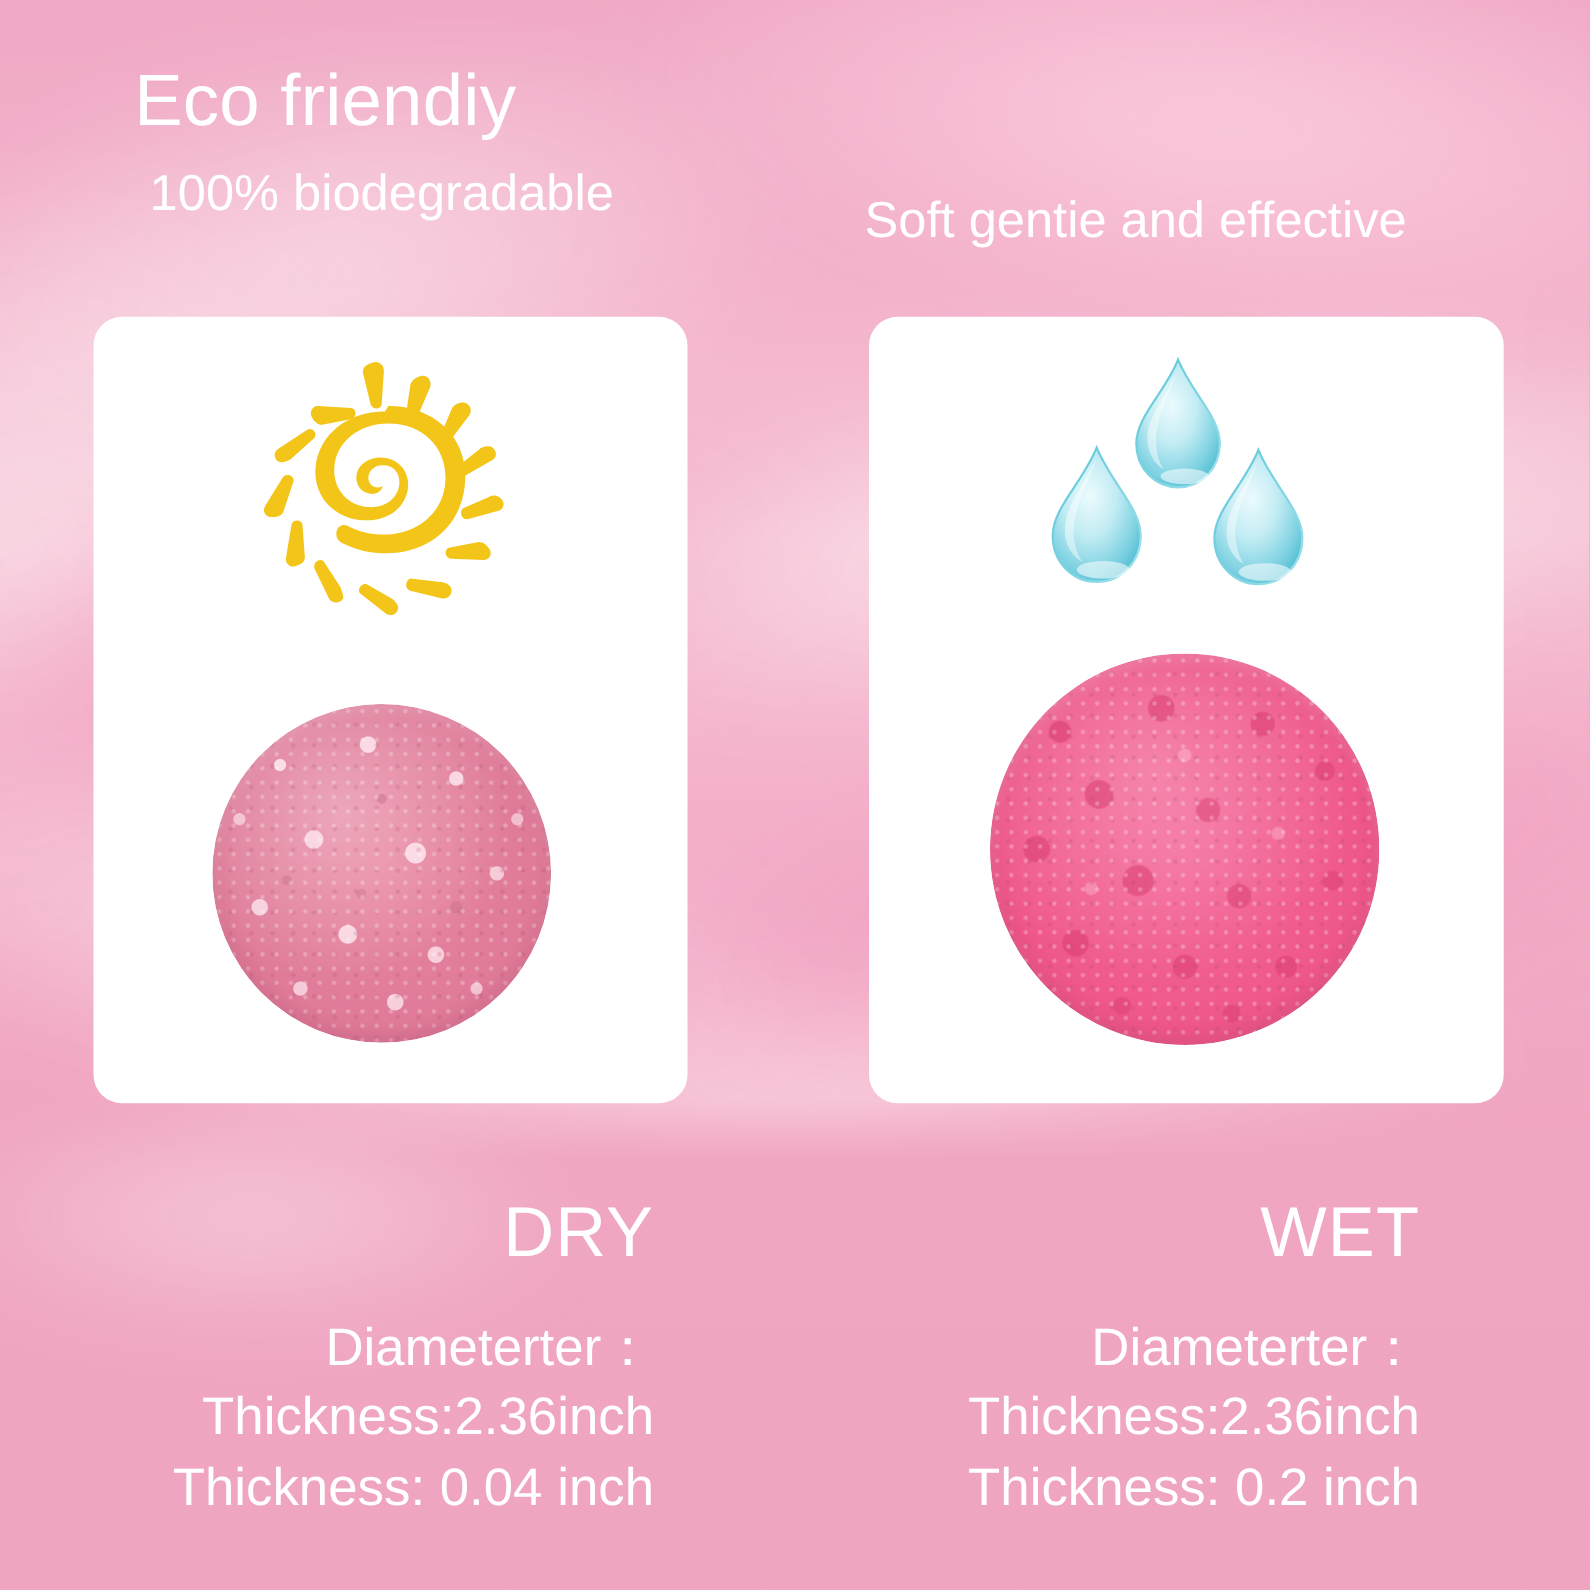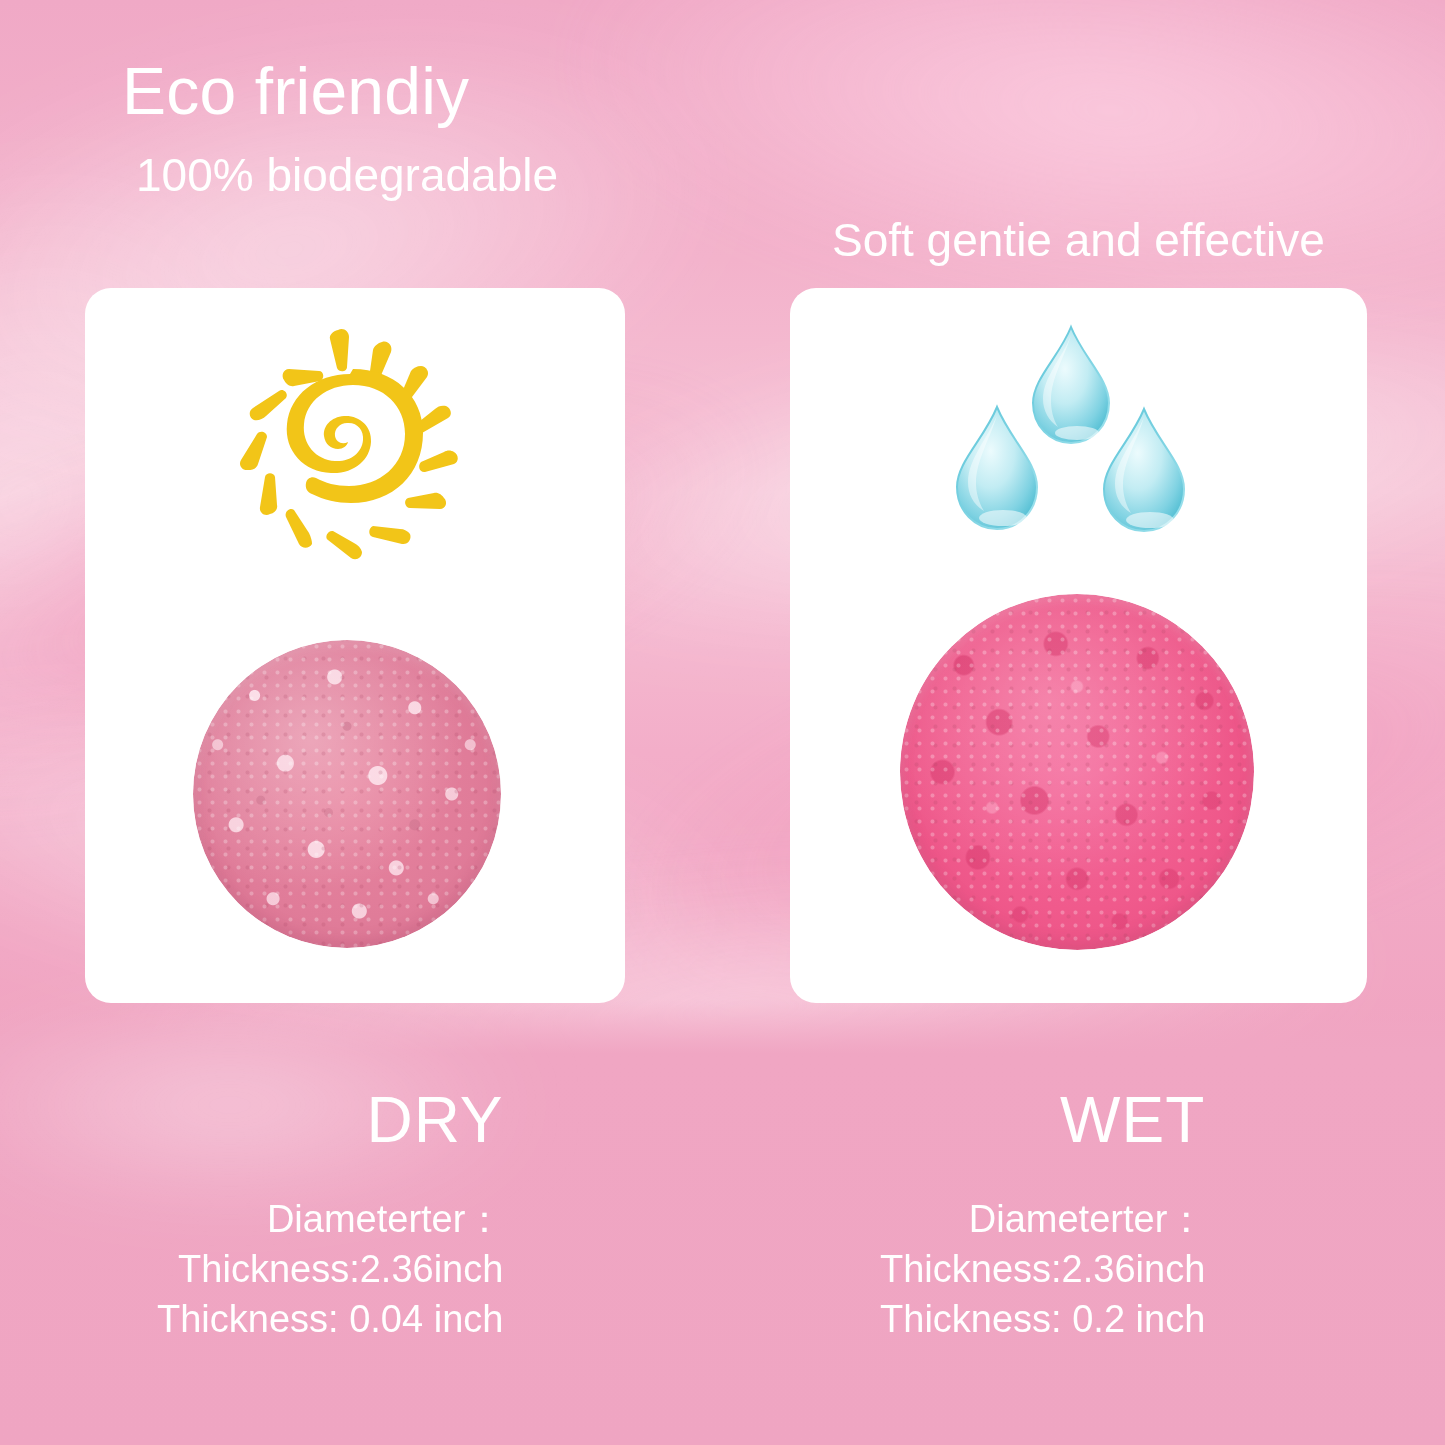--- a/index.html
+++ b/index.html
@@ -29,21 +29,21 @@
   .bg-bottom-blob{position:absolute;left:-80px;top:1010px;width:620px;height:190px;border-radius:50%;
     filter:blur(46px);background:radial-gradient(ellipse at 50% 50%, rgba(255,255,255,.45), rgba(255,255,255,0) 70%);}
 
   
   .headline{position:absolute;color:#ffffff;font-weight:400;letter-spacing:.2px;white-space:nowrap;}
   .sub{position:absolute;color:#ffffff;font-weight:400;white-space:nowrap;}
 
   #h-left{left:122px;top:58px;font-size:66px;line-height:1;}
   #s-left{left:136px;top:152px;font-size:46px;line-height:1;}
   #h-right{left:786px;top:68px;font-size:70px;line-height:1;}
-  #s-right{left:832px;top:176px;font-size:46px;line-height:1;margin-top:41px;}
+  #s-right{left:786px;top:176px;font-size:46px;line-height:1;}
 
   
   .card{position:absolute;background:#ffffff;border-radius:26px;}
   #card-dry{left:85px;top:288px;width:540px;height:715px;}
   #card-wet{left:790px;top:288px;width:577px;height:715px;}
 
   
   #sun-icon{position:absolute;left:222px;top:322px;width:250px;height:250px;}
 
   
@@ -115,21 +115,21 @@
     background-size:13px 13px, 19px 19px;
     background-position:0 0, 7px 9px;}
   .sponge-edge{position:absolute;inset:0;border-radius:50%;
     box-shadow:inset 0 -6px 14px rgba(160,60,95,.22), inset 0 5px 12px rgba(255,255,255,.18);}
 
   
   .spec{position:absolute;color:#ffffff;}
   #spec-dry{left:157px;top:1088px;}
   #spec-wet{left:880px;top:1088px;}
   .spec-title{font-size:64px;line-height:1;font-weight:400;letter-spacing:1px;margin:0 0 42px 0;}
-  .spec-line{font-size:38px;line-height:1.32;white-space:nowrap;}
+  .spec-line{font-size:48px;line-height:1.32;white-space:nowrap;}
 </style>
 </head>
 <body>
 
 <div id="stage">
 
   <div class="bg-base"></div>
   <div class="bg-wave w8"></div>
   <div class="bg-wave w1"></div>
   <div class="bg-wave w2"></div>

